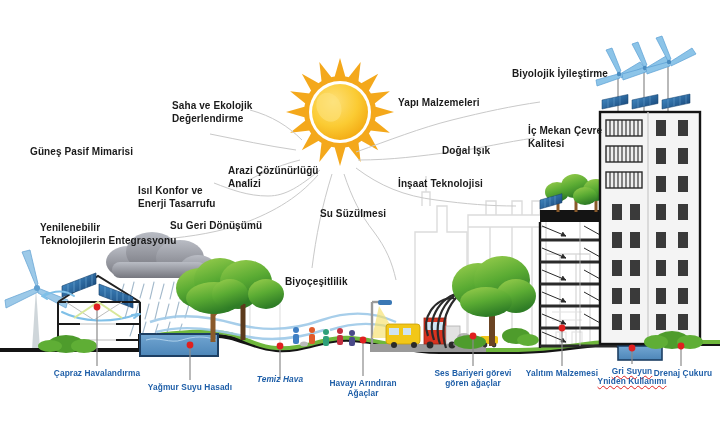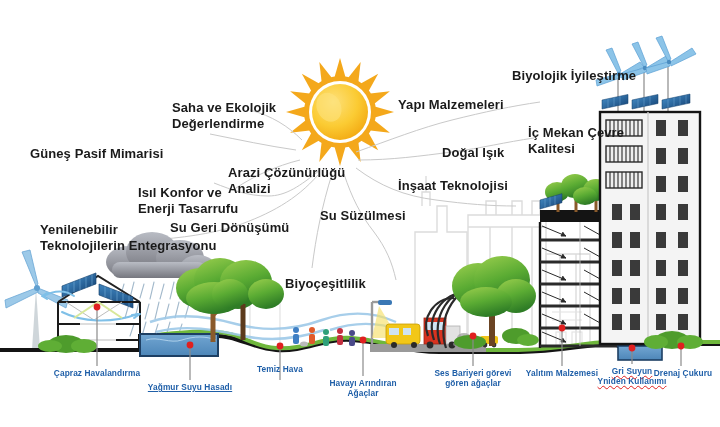--- a/index.html
+++ b/index.html
@@ -1,19 +1,19 @@
 <!DOCTYPE html>
 <html><head>
 <meta charset="utf-8">
 <style>
   html,body{margin:0;padding:0;background:#fff;}
   body{font-family:"Liberation Sans","DejaVu Sans",sans-serif;}
   #stage{position:relative;width:720px;height:427px;background:#fff;overflow:hidden;}
   #scene{position:absolute;inset:0;}
-  .lbl{position:absolute;color:#1a1a1a;font-size:13px;line-height:1.25;font-weight:700;letter-spacing:.1px;white-space:pre-line;}
+  .lbl{position:absolute;color:#1a1a1a;font-size:10px;line-height:1.25;font-weight:700;letter-spacing:.1px;white-space:pre-line;}
   .blbl{position:absolute;color:#1f5fa8;font-size:8.3px;line-height:1.22;font-weight:700;text-align:center;white-space:pre-line;letter-spacing:.1px;}
   .blbl.sp{text-decoration:underline;text-decoration-color:#e02020;text-decoration-style:wavy;text-decoration-thickness:1px;}
   svg{display:block;}
 </style>
 </head>
 <body>
 
 <div id="stage">
 
   <svg id="scene" width="720" height="427" viewBox="0 0 720 427">
@@ -475,22 +475,22 @@
       <div class="lbl" style="left: 272px; top: 276px; padding-left: 13px;">Biyoçeşitlilik</div>
       <div class="lbl" style="left: 398px; top: 97px;">Yapı Malzemeleri</div>
       <div class="lbl" style="left: 442px; top: 145px;">Doğal Işık</div>
       <div class="lbl" style="left: 398px; top: 178px;">İnşaat Teknolojisi</div>
       <div class="lbl" style="left: 512px; top: 68px;">Biyolojik İyileştirme</div>
       <div class="lbl" style="left: 528px; top: 125px;">İç Mekan Çevre
 Kalitesi</div>
     </div>
   <div id="bottom-labels">
       <div class="blbl" style="left: 42px; top: 368px; width: 110px;">Çapraz Havalandırma</div>
-      <div class="blbl" style="left: 135px; top: 382px; width: 110px; text-decoration: underline;">Yağmur Suyu Hasadı</div>
-      <div class="blbl" style="left: 241px; top: 364px; width: 78px;">Temiz Hava</div>
+      <div class="blbl" style="left: 135px; top: 382px; width: 110px;">Yağmur Suyu Hasadı</div>
+      <div class="blbl" style="left: 241px; top: 374px; width: 78px; font-style: italic;">Temiz Hava</div>
       <div class="blbl" style="left: 318px; top: 378px; width: 90px;">Havayı Arındıran
 Ağaçlar</div>
       <div class="blbl" style="left: 420px; top: 368px; width: 106px;">Ses Bariyeri görevi
 gören ağaçlar</div>
       <div class="blbl" style="left: 512px; top: 368px; width: 100px;">Yalıtım Malzemesi</div>
       <div class="blbl sp" style="left: 588px; top: 366px; width: 88px;">Gri Suyun
 Yniden Kullanımı</div>
       <div class="blbl" style="left: 646px; top: 368px; width: 74px;">Drenaj Çukuru</div>
     </div>
 

